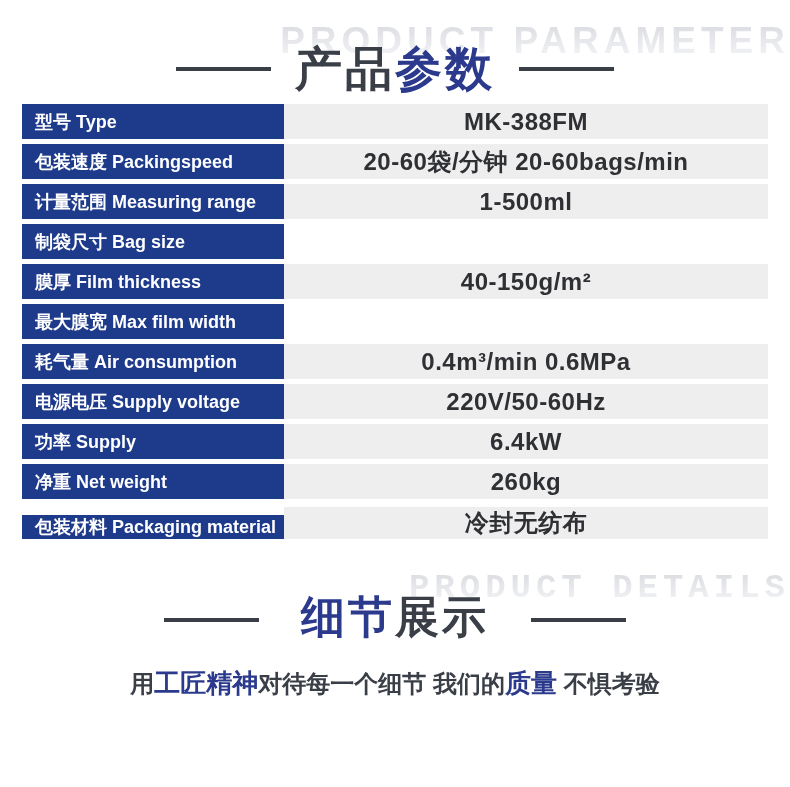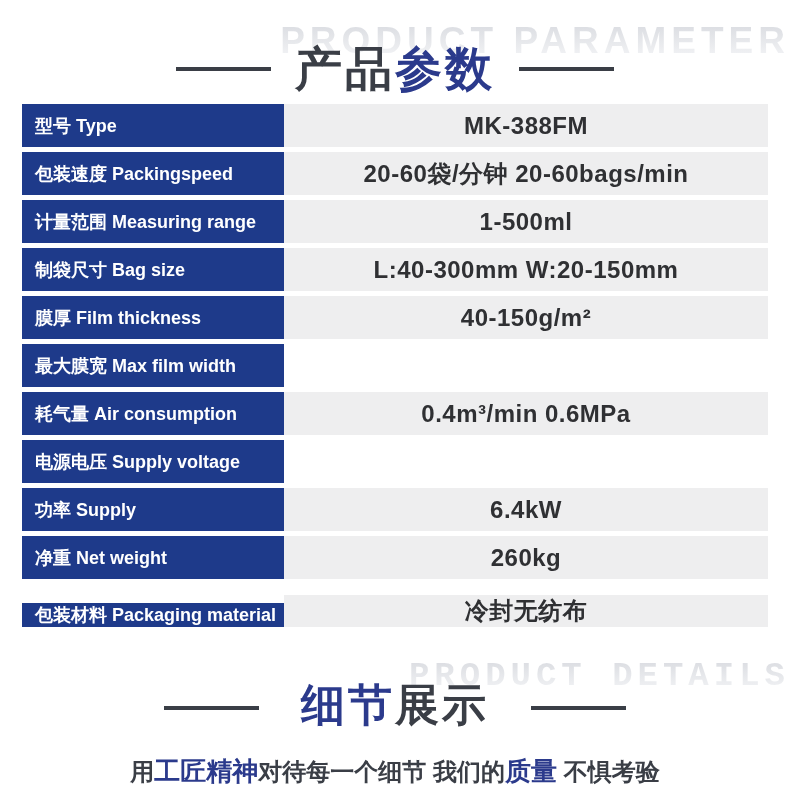--- a/index.html
+++ b/index.html
@@ -59,21 +59,21 @@
     white-space:nowrap;
   }
   .sec-head.details .big-title{font-size:44px;}
   .t-dark{color:var(--charcoal);}
   .t-navy{color:var(--accent-navy);}
 
   
   .spec-table{margin:0 22px;}
   .spec-row{
     display:flex;
-    height:43px;
+    height:35px;
     margin-bottom:5px;
     border-radius:8px;
   }
   .spec-row:last-child{margin-bottom:0;align-items:flex-end;}
   .cell-label{
     width:262px;
     background:var(--table-blue);
     color:#ffffff;
     font-size:18px;
     font-weight:700;
@@ -130,35 +130,35 @@
     <div class="spec-row">
       <div class="cell-label">包装速度 Packingspeed</div>
       <div class="cell-value">20-60袋/分钟 20-60bags/min</div>
     </div>
     <div class="spec-row">
       <div class="cell-label">计量范围 Measuring range</div>
       <div class="cell-value">1-500ml</div>
     </div>
     <div class="spec-row">
       <div class="cell-label">制袋尺寸 Bag size</div>
-      <div class="cell-value">L:40-300mm W:20-150mm</div>
     </div>
     <div class="spec-row">
       <div class="cell-label">膜厚 Film thickness</div>
       <div class="cell-value">40-150g/m²</div>
     </div>
     <div class="spec-row">
       <div class="cell-label">最大膜宽 Max film width</div>
     </div>
     <div class="spec-row">
       <div class="cell-label">耗气量 Air consumption</div>
       <div class="cell-value">0.4m³/min 0.6MPa</div>
     </div>
     <div class="spec-row">
       <div class="cell-label">电源电压 Supply voltage</div>
+      <div class="cell-value">220V/50-60Hz</div>
     </div>
     <div class="spec-row">
       <div class="cell-label">功率 Supply</div>
       <div class="cell-value">6.4kW</div>
     </div>
     <div class="spec-row">
       <div class="cell-label">净重 Net weight</div>
       <div class="cell-value">260kg</div>
     </div>
     <div class="spec-row">

